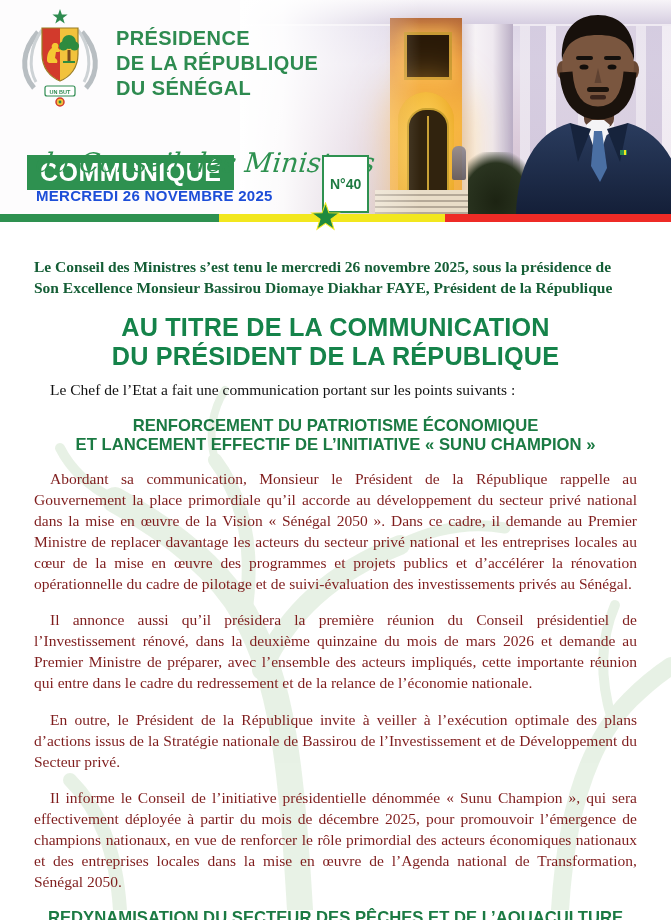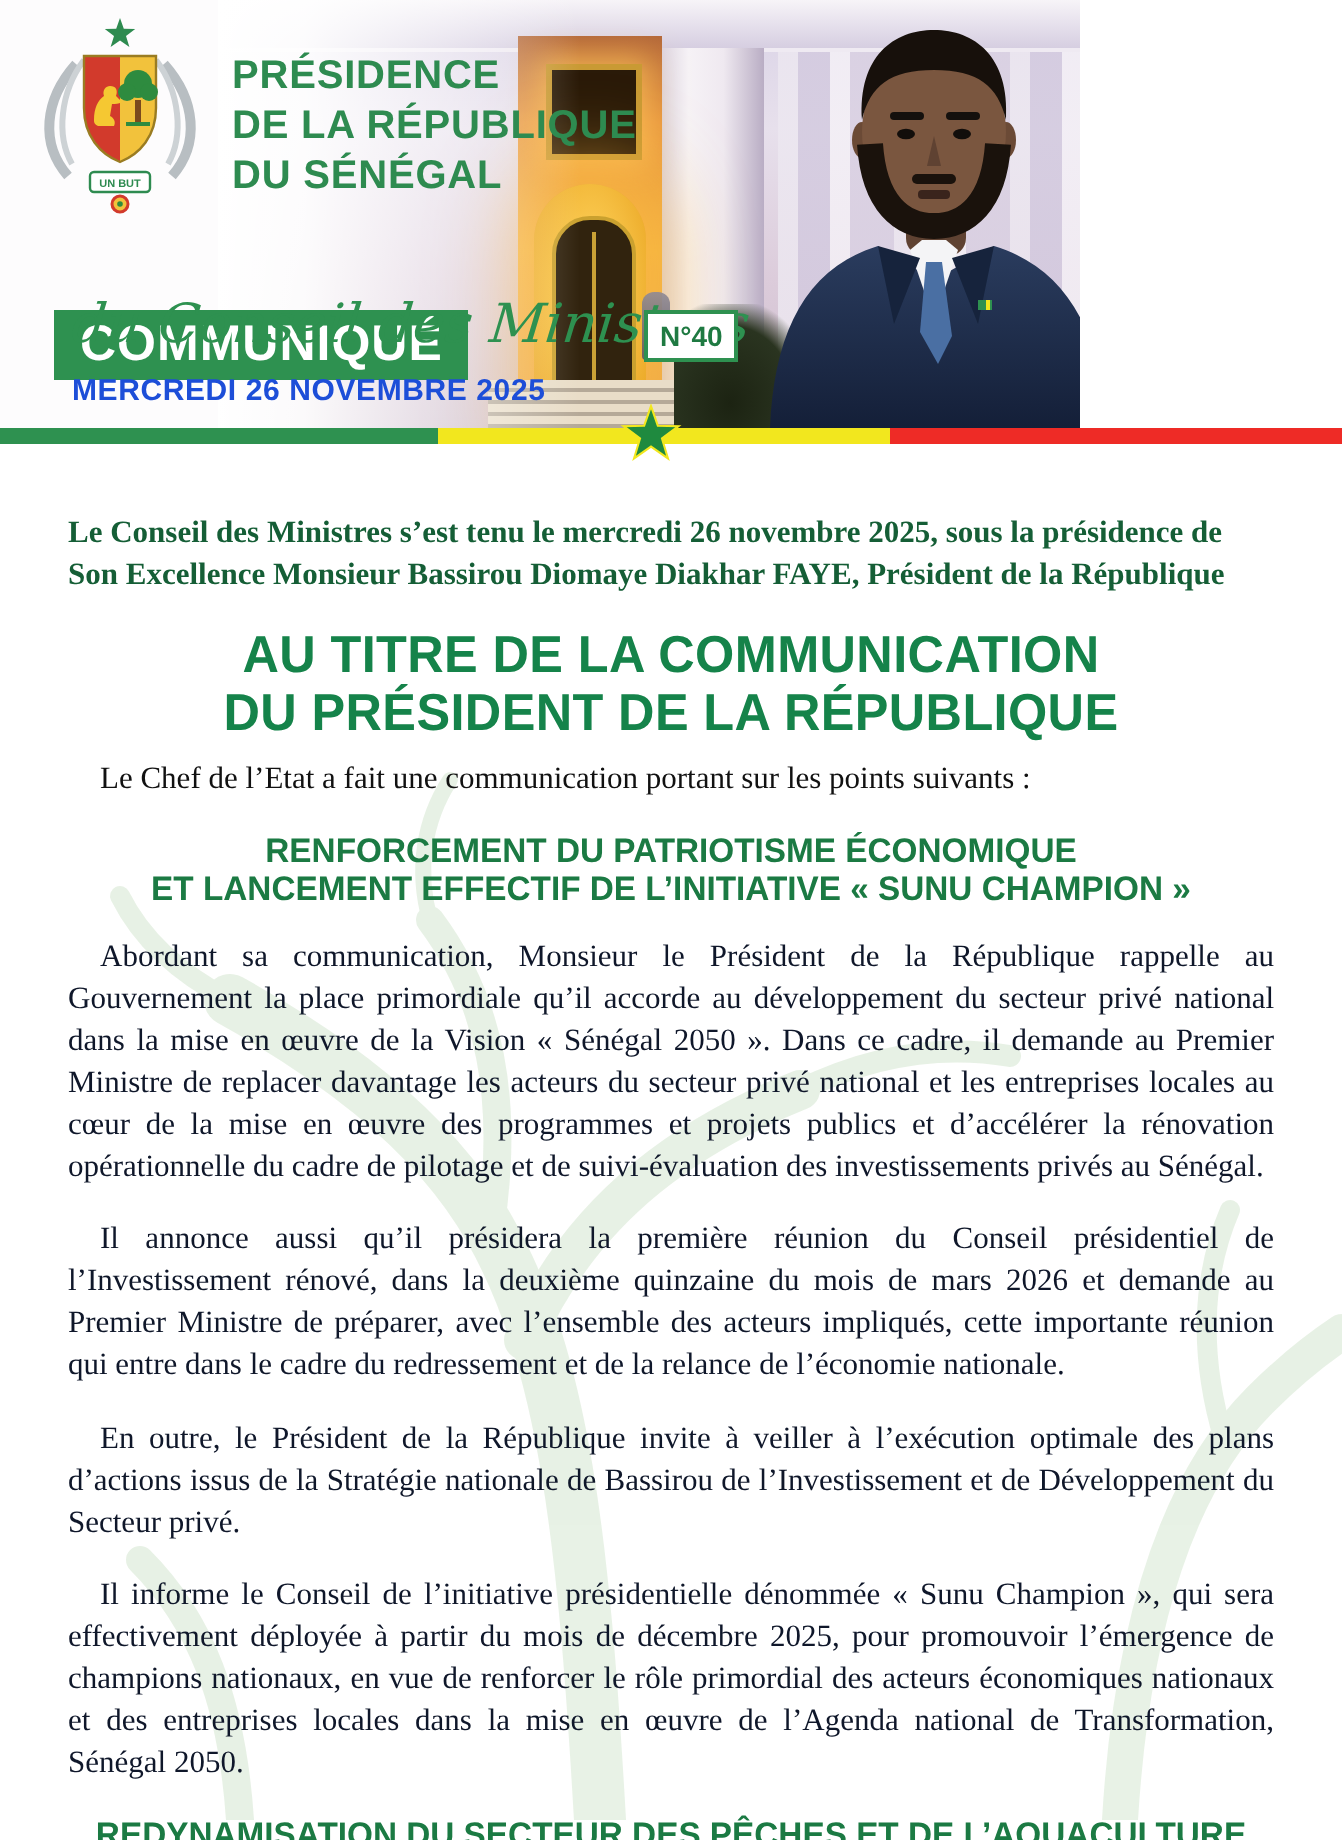--- a/index.html
+++ b/index.html
@@ -1,20 +1,20 @@
 <!DOCTYPE html>
 <html lang="fr"><head>
 <meta charset="utf-8">
 <style>
   html,body{margin:0;padding:0;background:#777;}
   .page{position:relative;width:671px;height:920px;background:#ffffff;overflow:hidden;
         font-family:"Liberation Serif",serif;margin:0 auto;}
 
   
-  .header{position:absolute;top:0;left:0;width:540px;height:214px;background:#fdfcfd;overflow:hidden;}
+  .header{position:absolute;top:0;left:0;width:671px;height:214px;background:#fdfcfd;overflow:hidden;}
   .photo{position:absolute;top:0;right:0;width:431px;height:214px;
          background:linear-gradient(180deg,#d9d2e6 0%,#e7e0ec 30%,#dcccdb 65%,#cdbccc 100%);}
   .photo-fade{position:absolute;inset:0;background:linear-gradient(90deg,#ffffff 0%,rgba(255,255,255,.92) 10%,rgba(255,255,255,0) 42%);z-index:6;}
   .cornice{position:absolute;top:0;left:0;right:0;height:24px;background:linear-gradient(180deg,#f7f4f8,#d6cee1);border-bottom:2px solid #efeaf2;}
   .pilasters{position:absolute;top:26px;bottom:0;left:280px;right:0;opacity:.85;
          background:repeating-linear-gradient(90deg,#ece7f0 0 10px,#d3cadf 10px 26px,#f4f0f6 26px 36px,#d9d0e2 36px 58px);}
   .bigcolumn{position:absolute;top:24px;bottom:0;left:215px;width:58px;
          background:linear-gradient(90deg,#cfc5d8,#f6f2f6 35%,#efe9f0 65%,#b9adc4);}
   .warm{position:absolute;top:18px;bottom:0;left:150px;width:72px;
          background:linear-gradient(180deg,#b4683a 0%,#e8963f 22%,#f2b13f 55%,#e9a34a 100%);}
@@ -36,40 +36,40 @@
 
   .emblem{position:absolute;left:16px;top:8px;width:88px;height:100px;z-index:8;}
   .inst{position:absolute;left:116px;top:26px;z-index:8;color:#2e8b50;
         font-family:"Liberation Sans",sans-serif;font-size:20px;line-height:25px;font-weight:600;letter-spacing:.4px;}
   .banner{position:absolute;left:27px;top:115px;z-index:8;background:#2e9150;color:#ffffff;
         font-family:"Liberation Sans",sans-serif;font-weight:700;font-size:25px;line-height:25px;
         padding:5px 13px;letter-spacing:.5px;margin-top:40px;}
   .script{position:absolute;left:36px;top:147px;z-index:8;font-family:"DejaVu Serif",serif;font-style:italic;
         font-size:27px;line-height:32px;color:#2e9150;transform:skewX(-6deg);}
   .issue{position:absolute;left:322px;top:155px;z-index:8;border:2px solid #2e9150;color:#1f7a42;background:#ffffff;
-        font-family:"Liberation Sans",sans-serif;font-weight:700;font-size:14px;line-height:14px;padding:4px 6px;}
+        font-family:"Liberation Sans",sans-serif;font-weight:700;font-size:14px;line-height:14px;padding:20px 6px;}
   .date{position:absolute;left:36px;top:187px;z-index:8;color:#1d4ed8;
         font-family:"Liberation Sans",sans-serif;font-weight:700;font-size:15px;letter-spacing:.3px;}
 
   .flag{position:absolute;top:214px;left:0;width:671px;height:8px;display:flex;z-index:9;}
   .flag .g{width:219px;background:#2e9150;}
   .flag .y{width:226px;background:#f2e71e;}
   .flag .r{width:226px;background:#ee2b26;}
   .flag-star{position:absolute;top:202px;left:310px;width:31px;height:31px;z-index:10;}
 
   
   .watermark{position:absolute;top:250px;left:0;width:671px;height:660px;z-index:0;}
   .bodytext{position:absolute;top:222px;left:0;width:671px;box-sizing:border-box;padding:18px 34px 0;z-index:1;}
   .intro{color:#155e36;font-weight:700;text-align:left;font-size:15.5px;line-height:21px;}
   .h1{margin:8px 0 0;text-align:center;color:#15834a;font-family:"Liberation Sans",sans-serif;
       font-weight:700;font-size:26px;line-height:29px;transform:scaleX(.97);letter-spacing:.2px;}
   .lead{margin-top:8px;font-size:15.5px;line-height:21px;color:#111111;text-indent:16px;}
   .sh{margin-top:9px;text-align:center;color:#1b7a43;font-family:"Liberation Sans",sans-serif;
       font-weight:700;font-size:17px;line-height:19px;transform:scaleX(.98);}
-  .para{margin-top:5px;font-size:15.5px;line-height:21px;color:#0f172a;text-align:justify;text-indent:16px;}
+  .para{margin-top:5px;font-size:15.5px;line-height:21px;color:#7f1d1d;text-align:justify;text-indent:16px;}
 </style>
 </head>
 <body>
 
 <div class="page">
 
   <div class="header">
 
     <div class="photo">
       <div class="cornice"></div>

